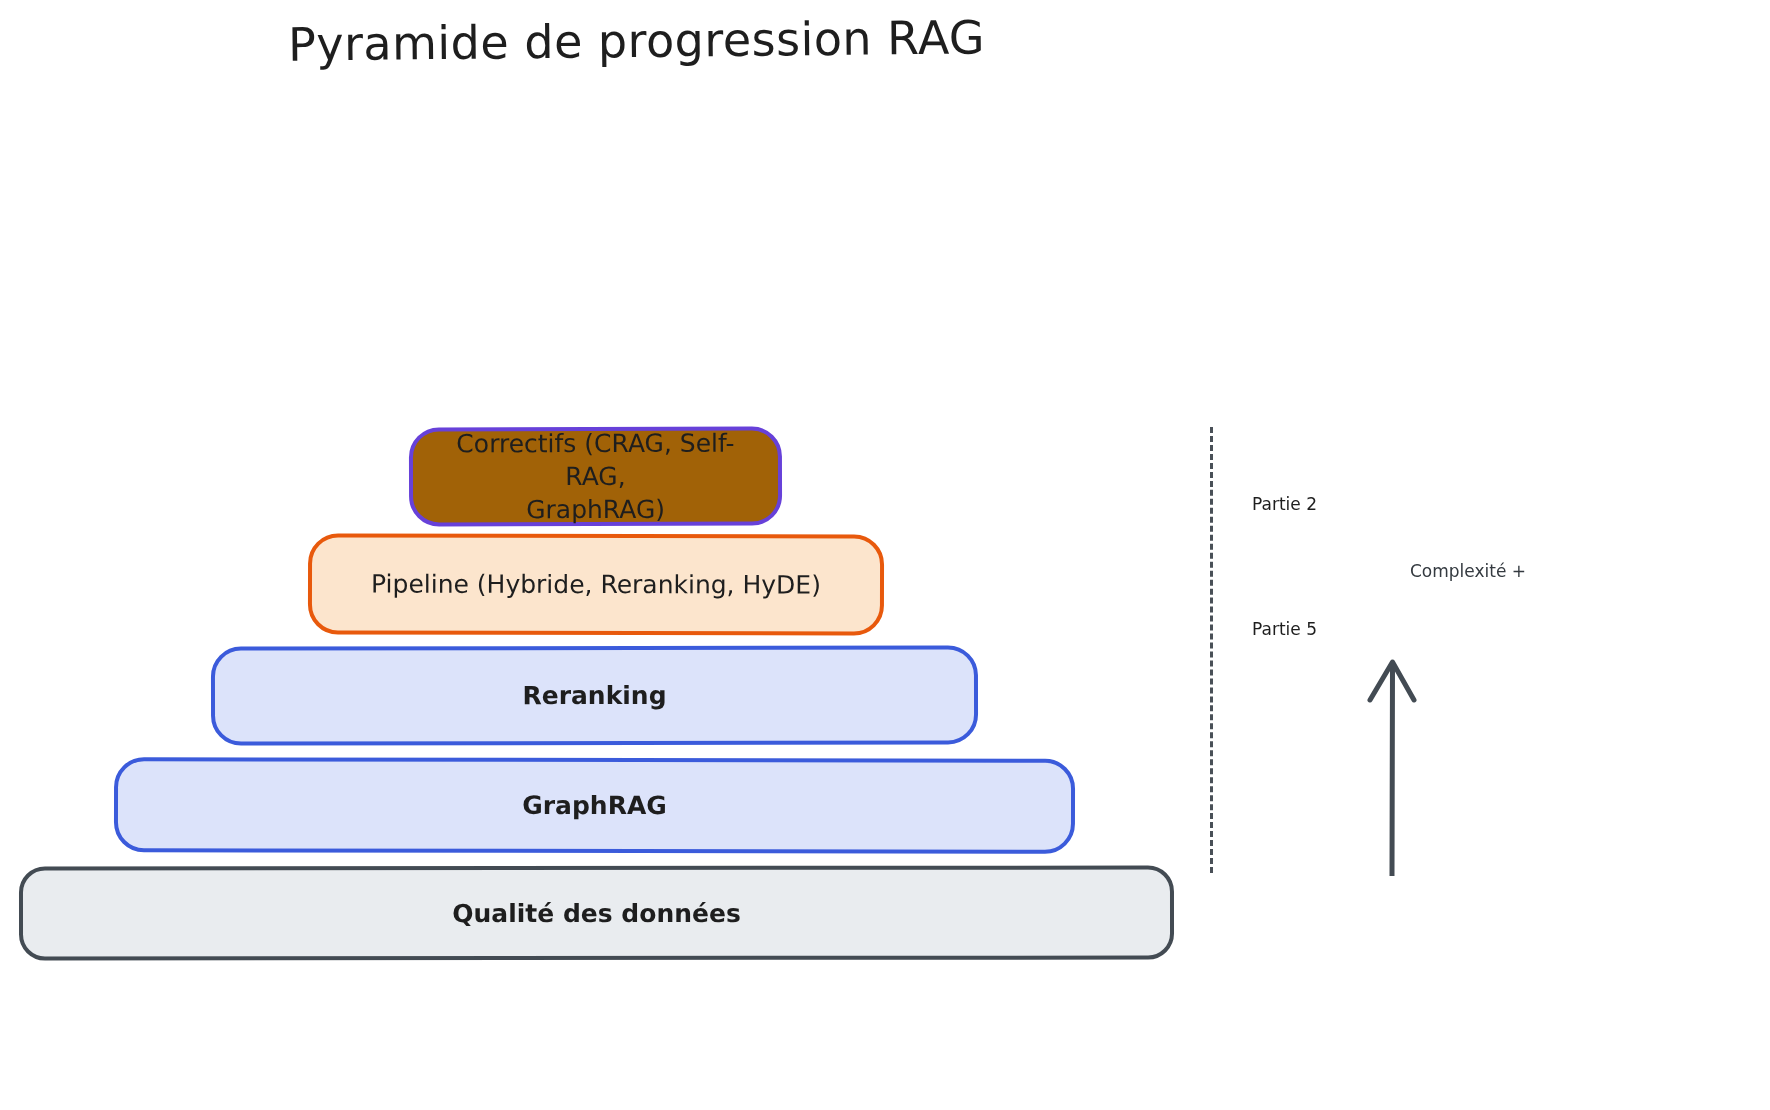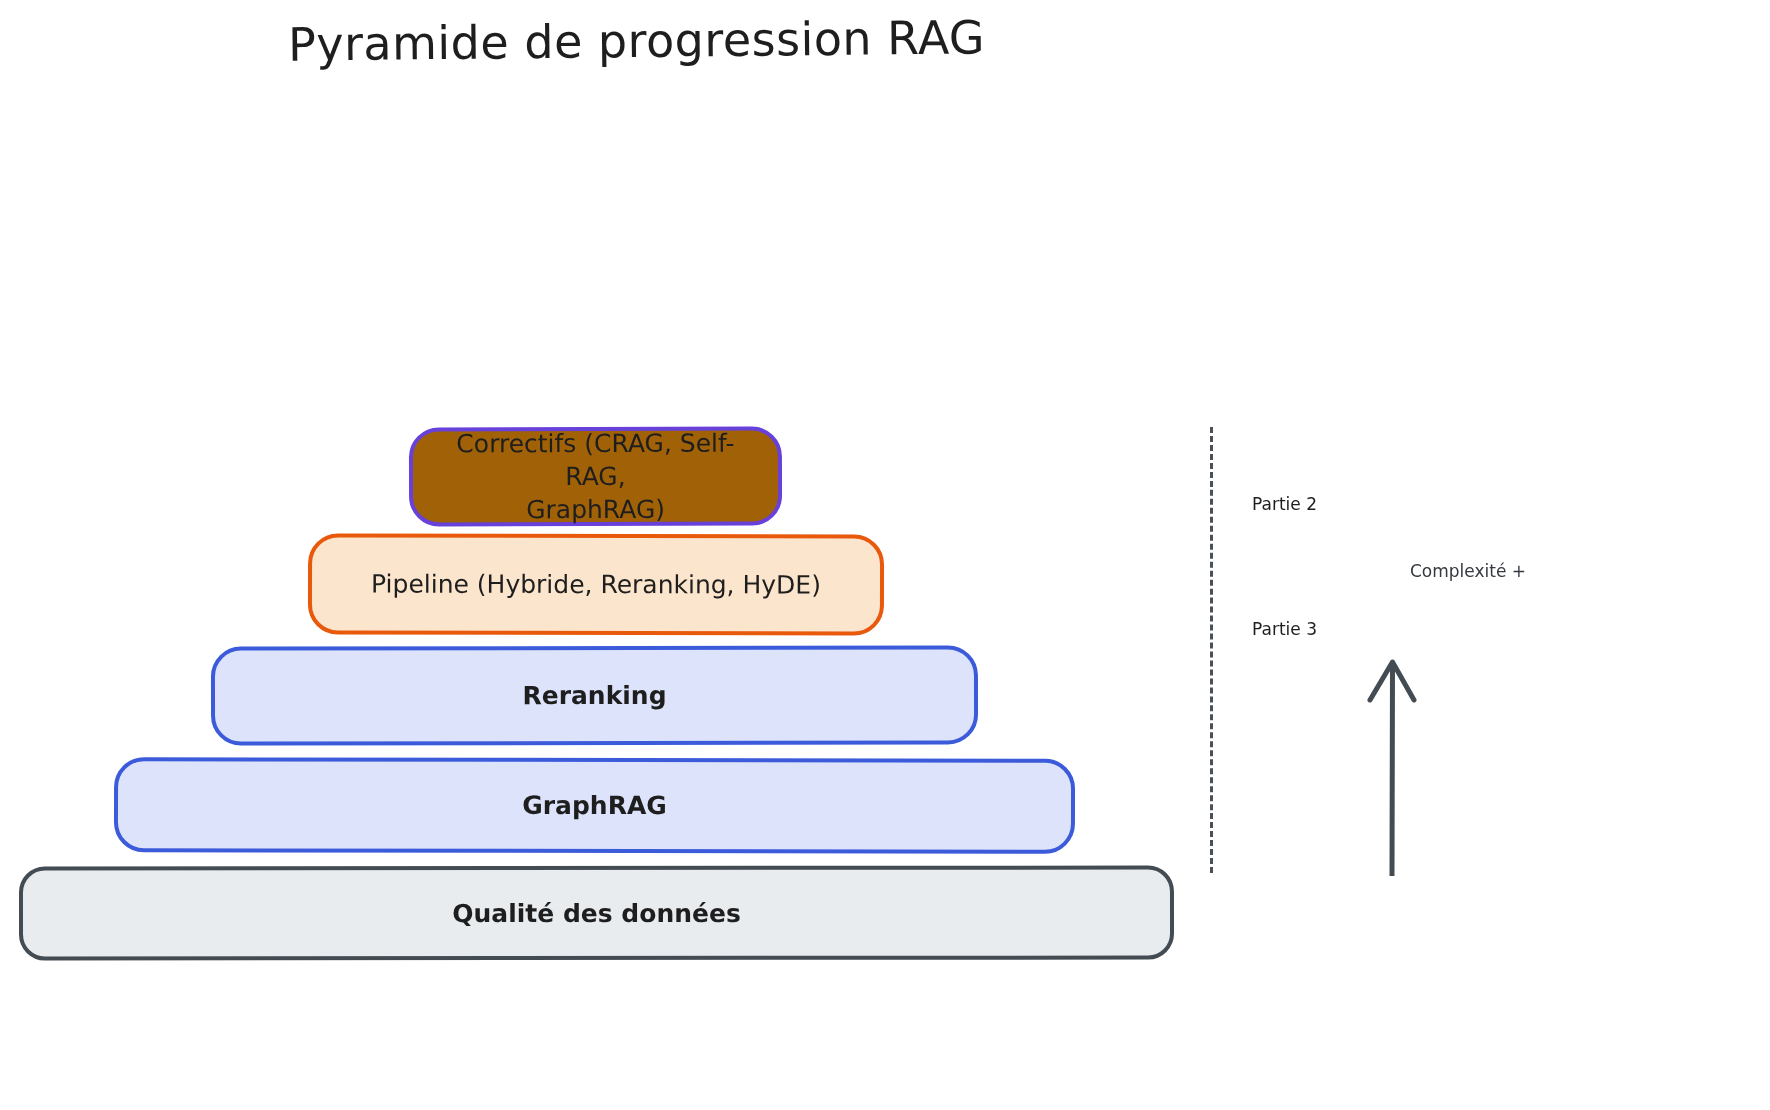--- a/index.html
+++ b/index.html
@@ -175,20 +175,20 @@
   <div class="level" id="level-qualite">
     <span class="level-label">Qualité des données</span>
   </div>
 
 </div>
 
 <div id="divider"></div>
 
 <div class="annotation" id="annotation-partie2">Partie 2</div>
 
-<div class="annotation" id="annotation-partie1">Partie 3</div>
+<div class="annotation" id="annotation-partie1">Partie 5</div>
 
 <div class="annotation" id="annotation-complexite">Complexité +</div>
 
 <svg id="arrow-up" viewBox="0 0 70 228">
   <path d="M35 228 L35.5 18" stroke="#434b53" stroke-width="5" fill="none" stroke-linecap="round"></path>
   <path d="M13 52 L35.5 14 L57 52" stroke="#434b53" stroke-width="5" fill="none" stroke-linecap="round" stroke-linejoin="round"></path>
 </svg>
 
 </body></html>

